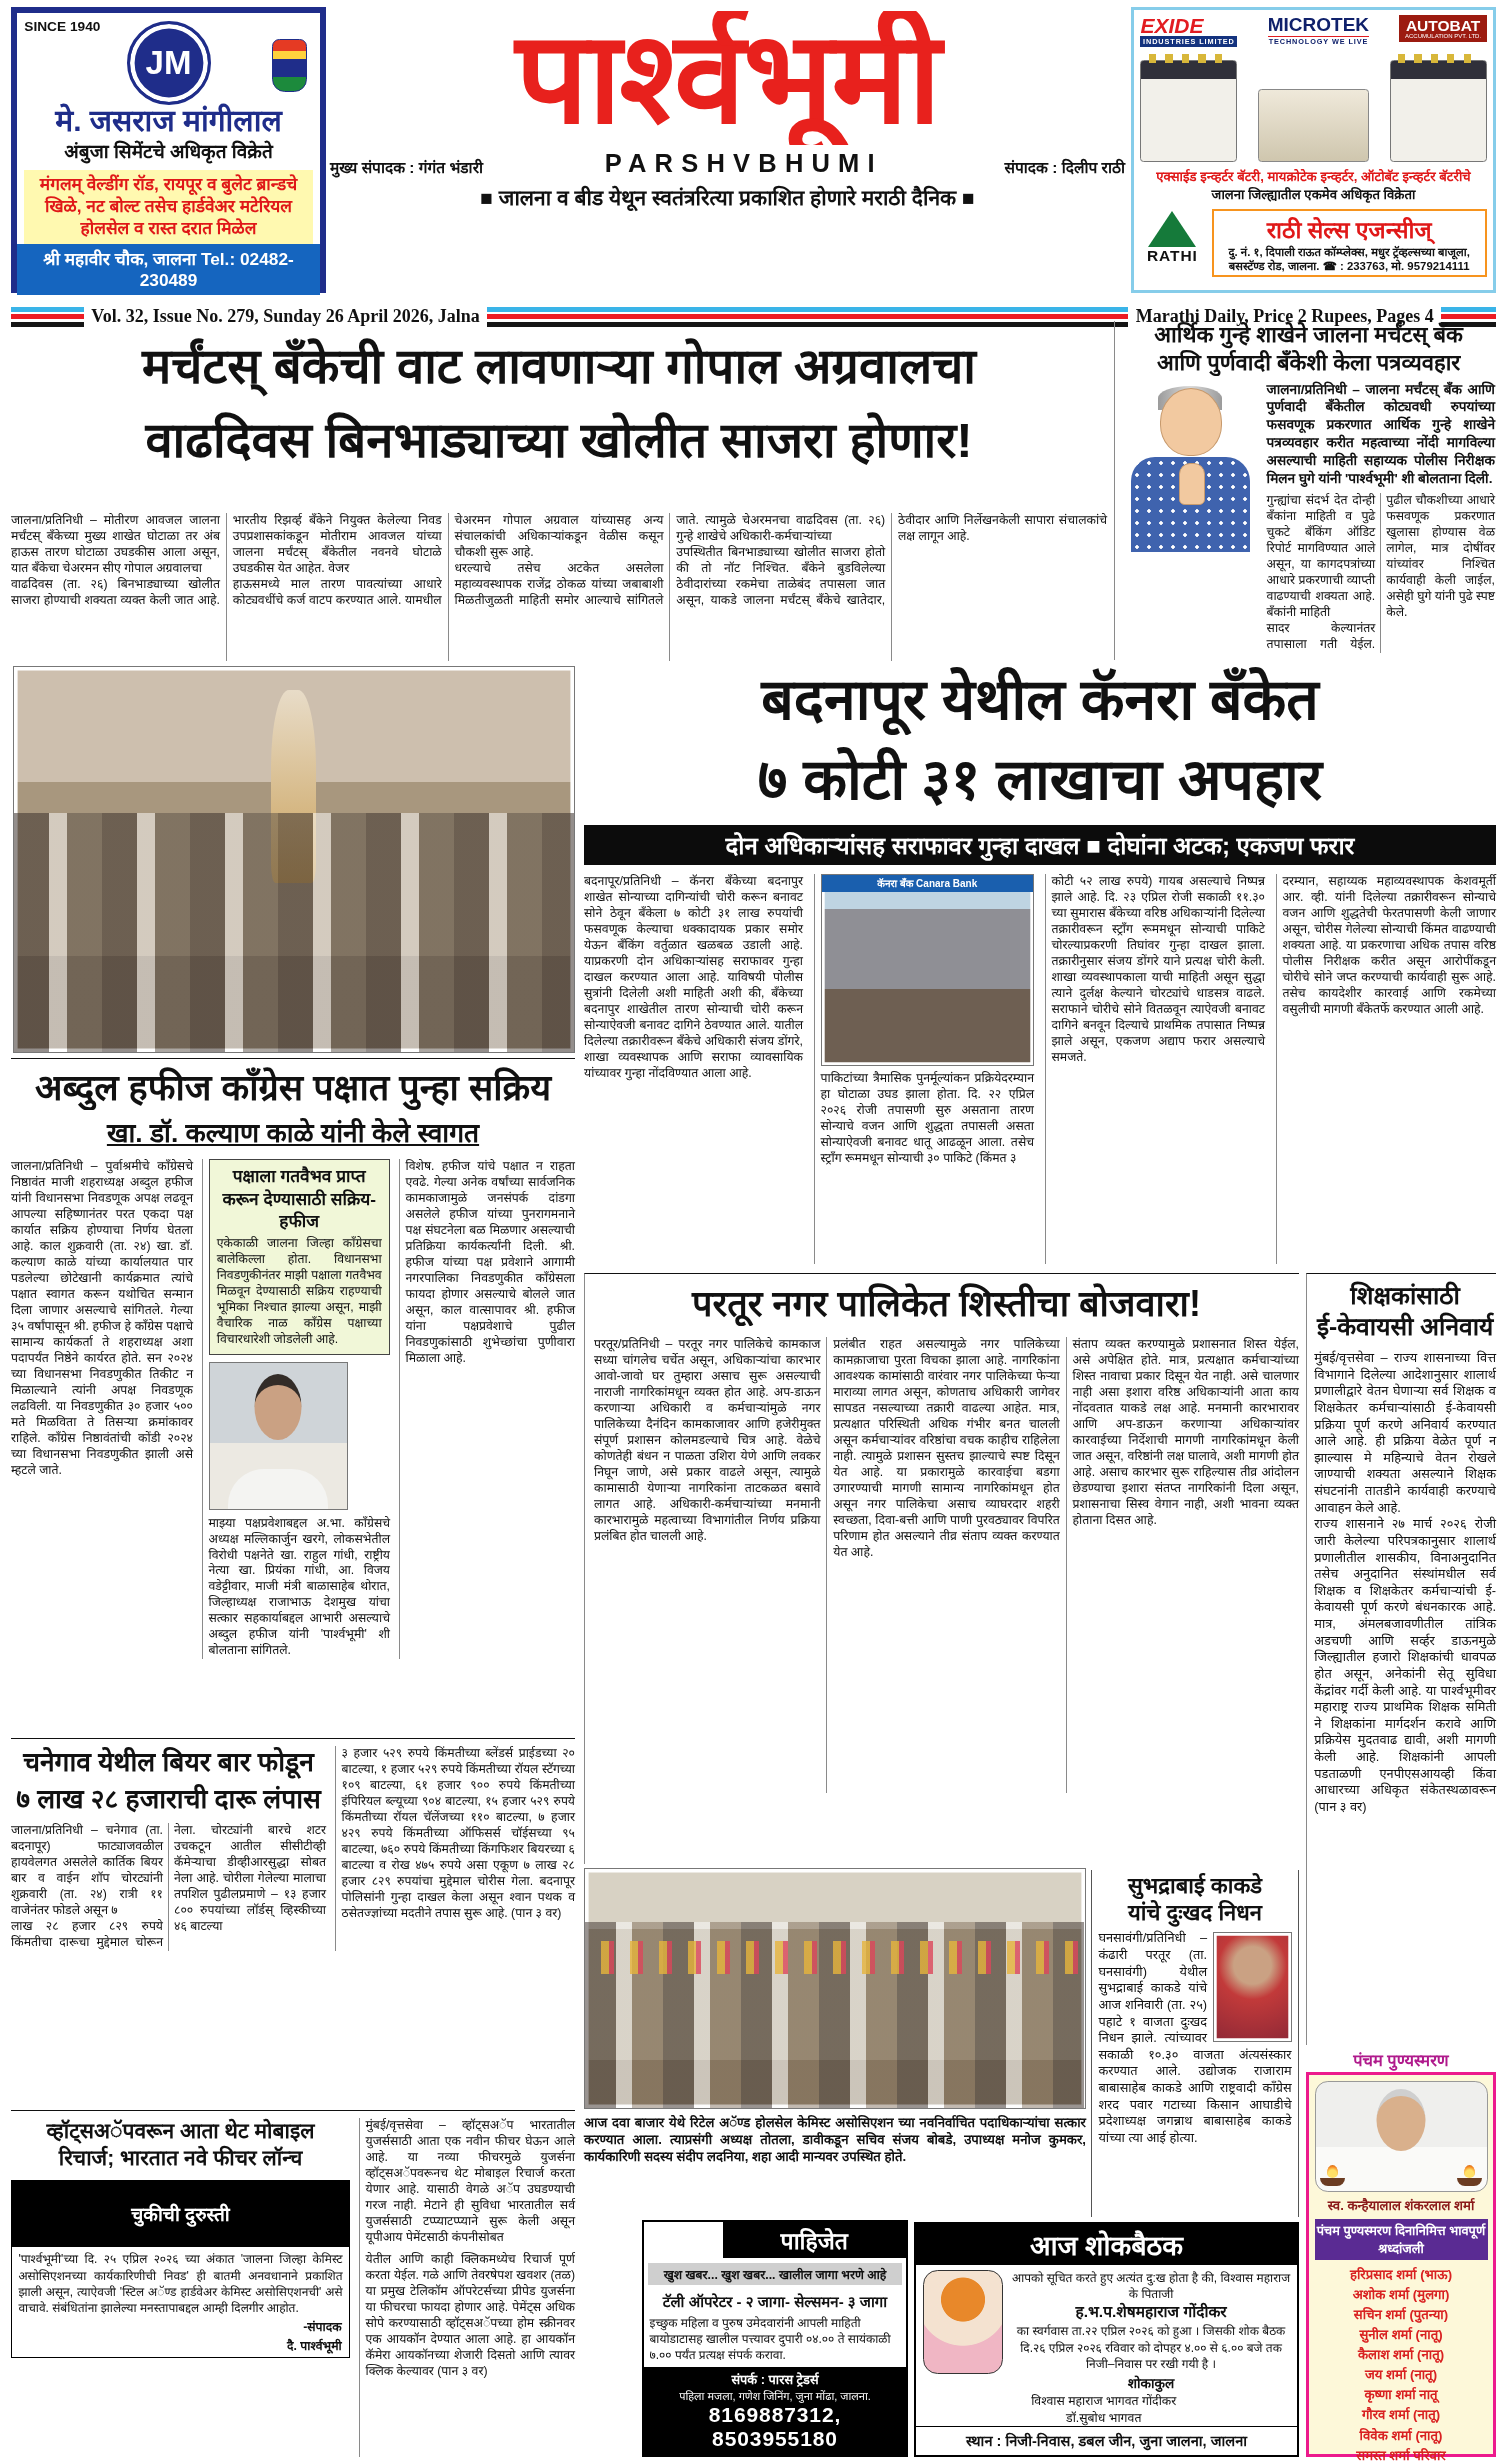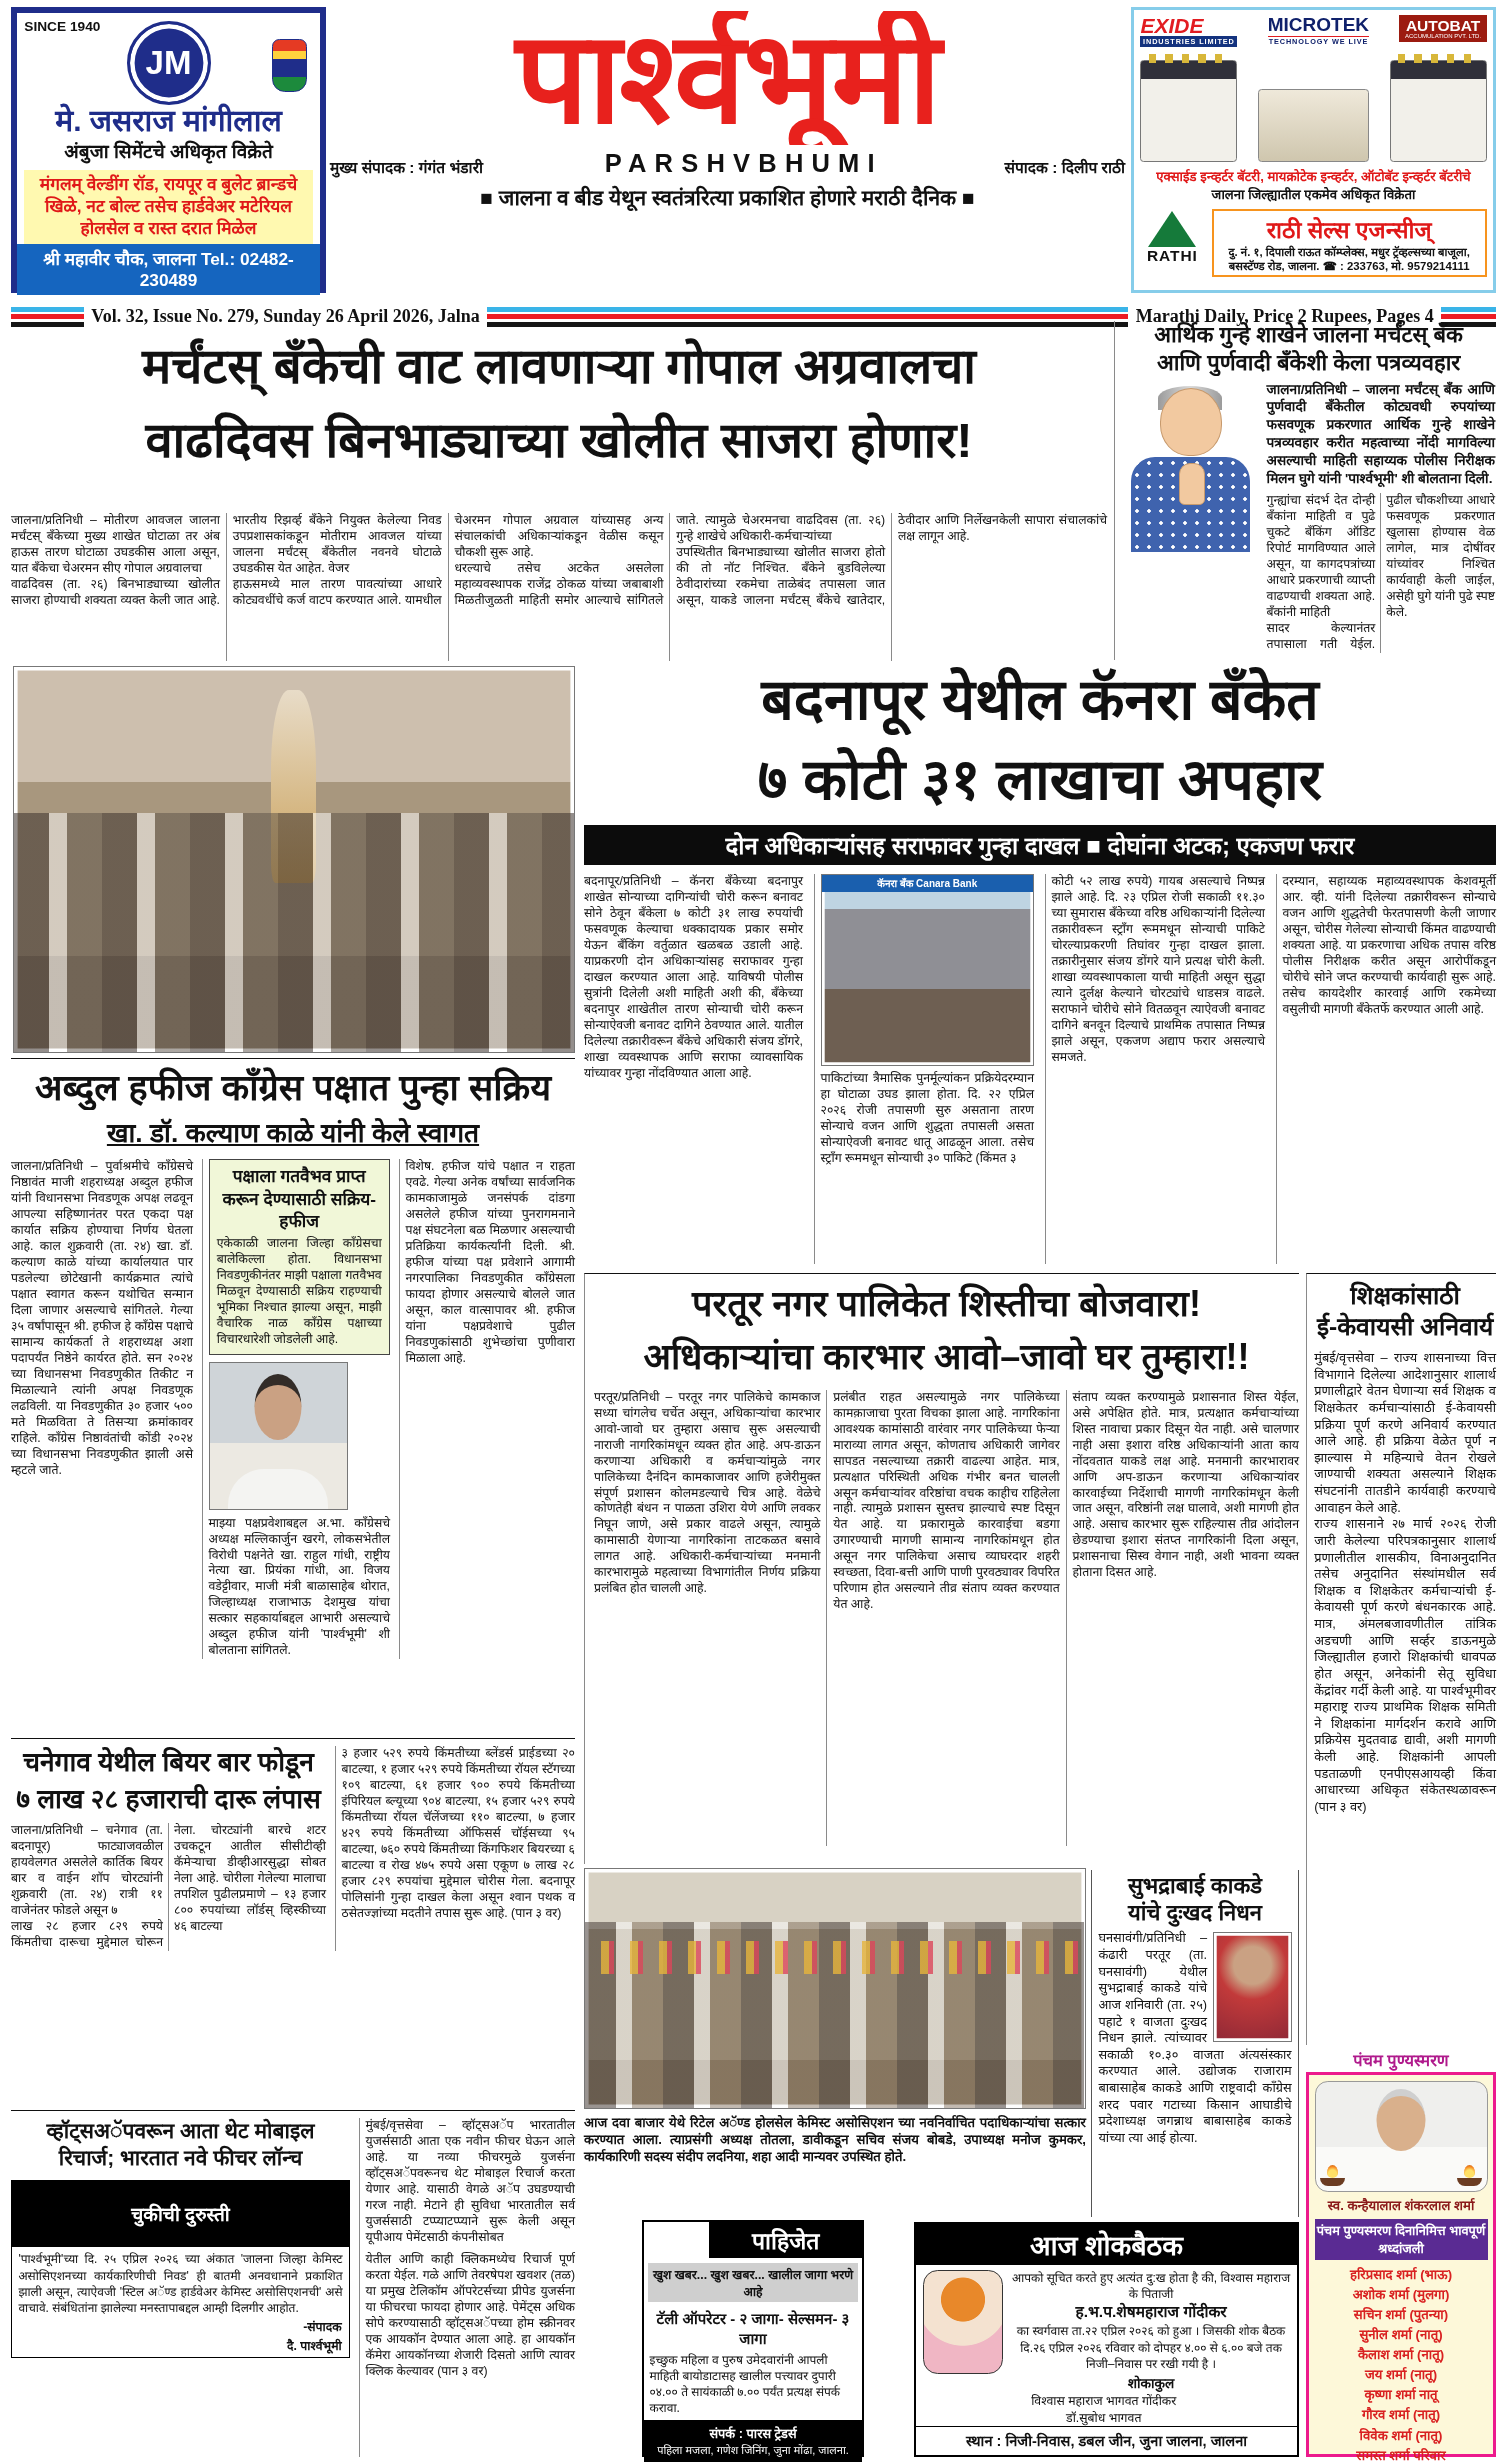--- a/index.html
+++ b/index.html
@@ -254,21 +254,20 @@
         <p class="body jt" style="margin-left:5.5px">माझ्या पक्षप्रवेशाबद्दल अ.भा. काँग्रेसचे अध्यक्ष मल्लिकार्जुन खरगे, लोकसभेतील विरोधी पक्षनेते खा. राहुल गांधी, राष्ट्रीय नेत्या खा. प्रियंका गांधी, आ. विजय वडेट्टीवार, माजी मंत्री बाळासाहेब थोरात, जिल्हाध्यक्ष राजाभाऊ देशमुख यांचा सत्कार सहकार्याबद्दल आभारी असल्याचे अब्दुल हफीज यांनी 'पार्श्वभूमी' शी बोलताना सांगितले.</p>
       </div>
       <div style="flex:1" class="colrule">
         <p class="body jt" style="margin-left:5.5px">विशेष. हफीज यांचे पक्षात न राहता एवढे. गेल्या अनेक वर्षांच्या सार्वजनिक कामकाजामुळे जनसंपर्क दांडगा असलेले हफीज यांच्या पुनरागमनाने पक्ष संघटनेला बळ मिळणार असल्याची प्रतिक्रिया कार्यकर्त्यांनी दिली. श्री. हफीज यांच्या पक्ष प्रवेशाने आगामी नगरपालिका निवडणुकीत काँग्रेसला फायदा होणार असल्याचे बोलले जात असून, काल वात्सापावर श्री. हफीज यांना पक्षप्रवेशाचे पुढील निवडणुकांसाठी शुभेच्छांचा पुणीवारा मिळाला आहे.</p>
       </div>
     </div>
   </div>
 
   <div class="abs rule-t colrule" style="left:584px;top:1273px;width:715px;height:591px;padding:7.3px 0 0 9px">
     <div class="hx" style="font-size:36px">परतूर नगर पालिकेत शिस्तीचा बोजवारा!</div>
-    <div class="hx" style="font-size:36px;margin-top:7.3px">अधिकाऱ्यांचा कारभार आवो–जावो घर तुम्हारा!!</div>
     <div class="threecol" style="margin-top:11px;height:456px">
       <p class="body jt">परतूर/प्रतिनिधी – परतूर नगर पालिकेचे कामकाज सध्या चांगलेच चर्चेत असून, अधिकाऱ्यांचा कारभार आवो-जावो घर तुम्हारा असाच सुरू असल्याची नाराजी नागरिकांमधून व्यक्त होत आहे. अप-डाऊन करणाऱ्या अधिकारी व कर्मचाऱ्यांमुळे नगर पालिकेच्या दैनंदिन कामकाजावर आणि हजेरीमुक्त संपूर्ण प्रशासन कोलमडल्याचे चित्र आहे. वेळेचे कोणतेही बंधन न पाळता उशिरा येणे आणि लवकर निघून जाणे, असे प्रकार वाढले असून, त्यामुळे कामासाठी येणाऱ्या नागरिकांना ताटकळत बसावे लागत आहे. अधिकारी-कर्मचाऱ्यांच्या मनमानी कारभारामुळे महत्वाच्या विभागांतील निर्णय प्रक्रिया प्रलंबित होत चालली आहे.</p>
       <p class="body jt">प्रलंबीत राहत असल्यामुळे नगर पालिकेच्या कामक़ाजाचा पुरता विचका झाला आहे. नागरिकांना आवश्यक कामांसाठी वारंवार नगर पालिकेच्या फेऱ्या माराव्या लागत असून, कोणताच अधिकारी जागेवर सापडत नसल्याच्या तक्रारी वाढल्या आहेत. मात्र, प्रत्यक्षात परिस्थिती अधिक गंभीर बनत चालली असून कर्मचाऱ्यांवर वरिष्ठांचा वचक काहीच राहिलेला नाही. त्यामुळे प्रशासन सुस्तच झाल्याचे स्पष्ट दिसून येत आहे. या प्रकारामुळे कारवाईचा बडगा उगारण्याची मागणी सामान्य नागरिकांमधून होत असून नगर पालिकेचा असाच व्याघरदार शहरी स्वच्छता, दिवा-बत्ती आणि पाणी पुरवठ्यावर विपरित परिणाम होत असल्याने तीव्र संताप व्यक्त करण्यात येत आहे.</p>
       <p class="body jt">संताप व्यक्त करण्यामुळे प्रशासनात शिस्त येईल, असे अपेक्षित होते. मात्र, प्रत्यक्षात कर्मचाऱ्यांच्या शिस्त नावाचा प्रकार दिसून येत नाही. असे चालणार नाही असा इशारा वरिष्ठ अधिकाऱ्यांनी आता काय नोंदवतात याकडे लक्ष आहे. मनमानी कारभारावर आणि अप-डाऊन करणाऱ्या अधिकाऱ्यांवर कारवाईच्या निर्देशाची मागणी नागरिकांमधून केली जात असून, वरिष्ठांनी लक्ष घालावे, अशी मागणी होत आहे. असाच कारभार सुरू राहिल्यास तीव्र आंदोलन छेडण्याचा इशारा संतप्त नागरिकांनी दिला असून, प्रशासनाचा सिस्व वेगान नाही, अशी भावना व्यक्त होताना दिसत आहे.</p>
     </div>
   </div>
 
   <div class="abs rule-t colrule" style="left:1306px;top:1273px;width:190px;height:772px;padding:7.3px 0 0 7.3px">
     <div class="hx" style="font-size:24.6px">शिक्षकांसाठी</div>
     <div class="hx" style="font-size:24.6px">ई-केवायसी अनिवार्य</div>
@@ -319,21 +318,21 @@
 
   <div class="abs obit" style="left:1091px;top:1870px;width:208px;height:347px">
     <div class="hx" style="font-size:22px;margin-top:1.8px">सुभद्राबाई काकडे</div>
     <div class="hx" style="font-size:22px">यांचे दुःखद निधन</div>
     <div style="margin-top:3.6px">
       <div class="wph"></div>
       <p class="body jt" style="font-size:12.8px">घनसावंगी/प्रतिनिधी – कंढारी परतूर (ता. घनसावंगी) येथील सुभद्राबाई काकडे यांचे आज शनिवारी (ता. २५) पहाटे १ वाजता दुःखद निधन झाले. त्यांच्यावर सकाळी १०.३० वाजता अंत्यसंस्कार करण्यात आले. उद्योजक राजाराम बाबासाहेब काकडे आणि राष्ट्रवादी काँग्रेस शरद पवार गटाच्या किसान आघाडीचे प्रदेशाध्यक्ष जगन्नाथ बाबासाहेब काकडे यांच्या त्या आई होत्या.</p>
     </div>
   </div>
 
-  <div class="abs pah" style="left:642px;top:2220px;width:222px;height:237px">
+  <div class="abs pah" style="left:642px;top:2220px;width:266px;height:237px">
     <div class="hd">पाहिजेत</div>
     <div class="ban">खुश खबर... खुश खबर... खालील जागा भरणे आहे</div>
     <div class="vac">टॅली ऑपरेटर - २ जागा-   सेल्समन- ३ जागा</div>
     <div class="nt">इच्छुक महिला व पुरुष उमेदवारांनी आपली माहिती बायोडाटासह खालील पत्त्यावर दुपारी ०४.०० ते सायंकाळी ७.०० पर्यंत प्रत्यक्ष संपर्क करावा.</div>
     <div class="ft">
       <div class="c1">संपर्क : पारस ट्रेडर्स</div>
       <div class="c2">पहिला मजला, गणेश जिनिंग, जुना मोंढा, जालना.</div>
       <div class="c3">8169887312, 8503955180</div>
     </div>
   </div>

